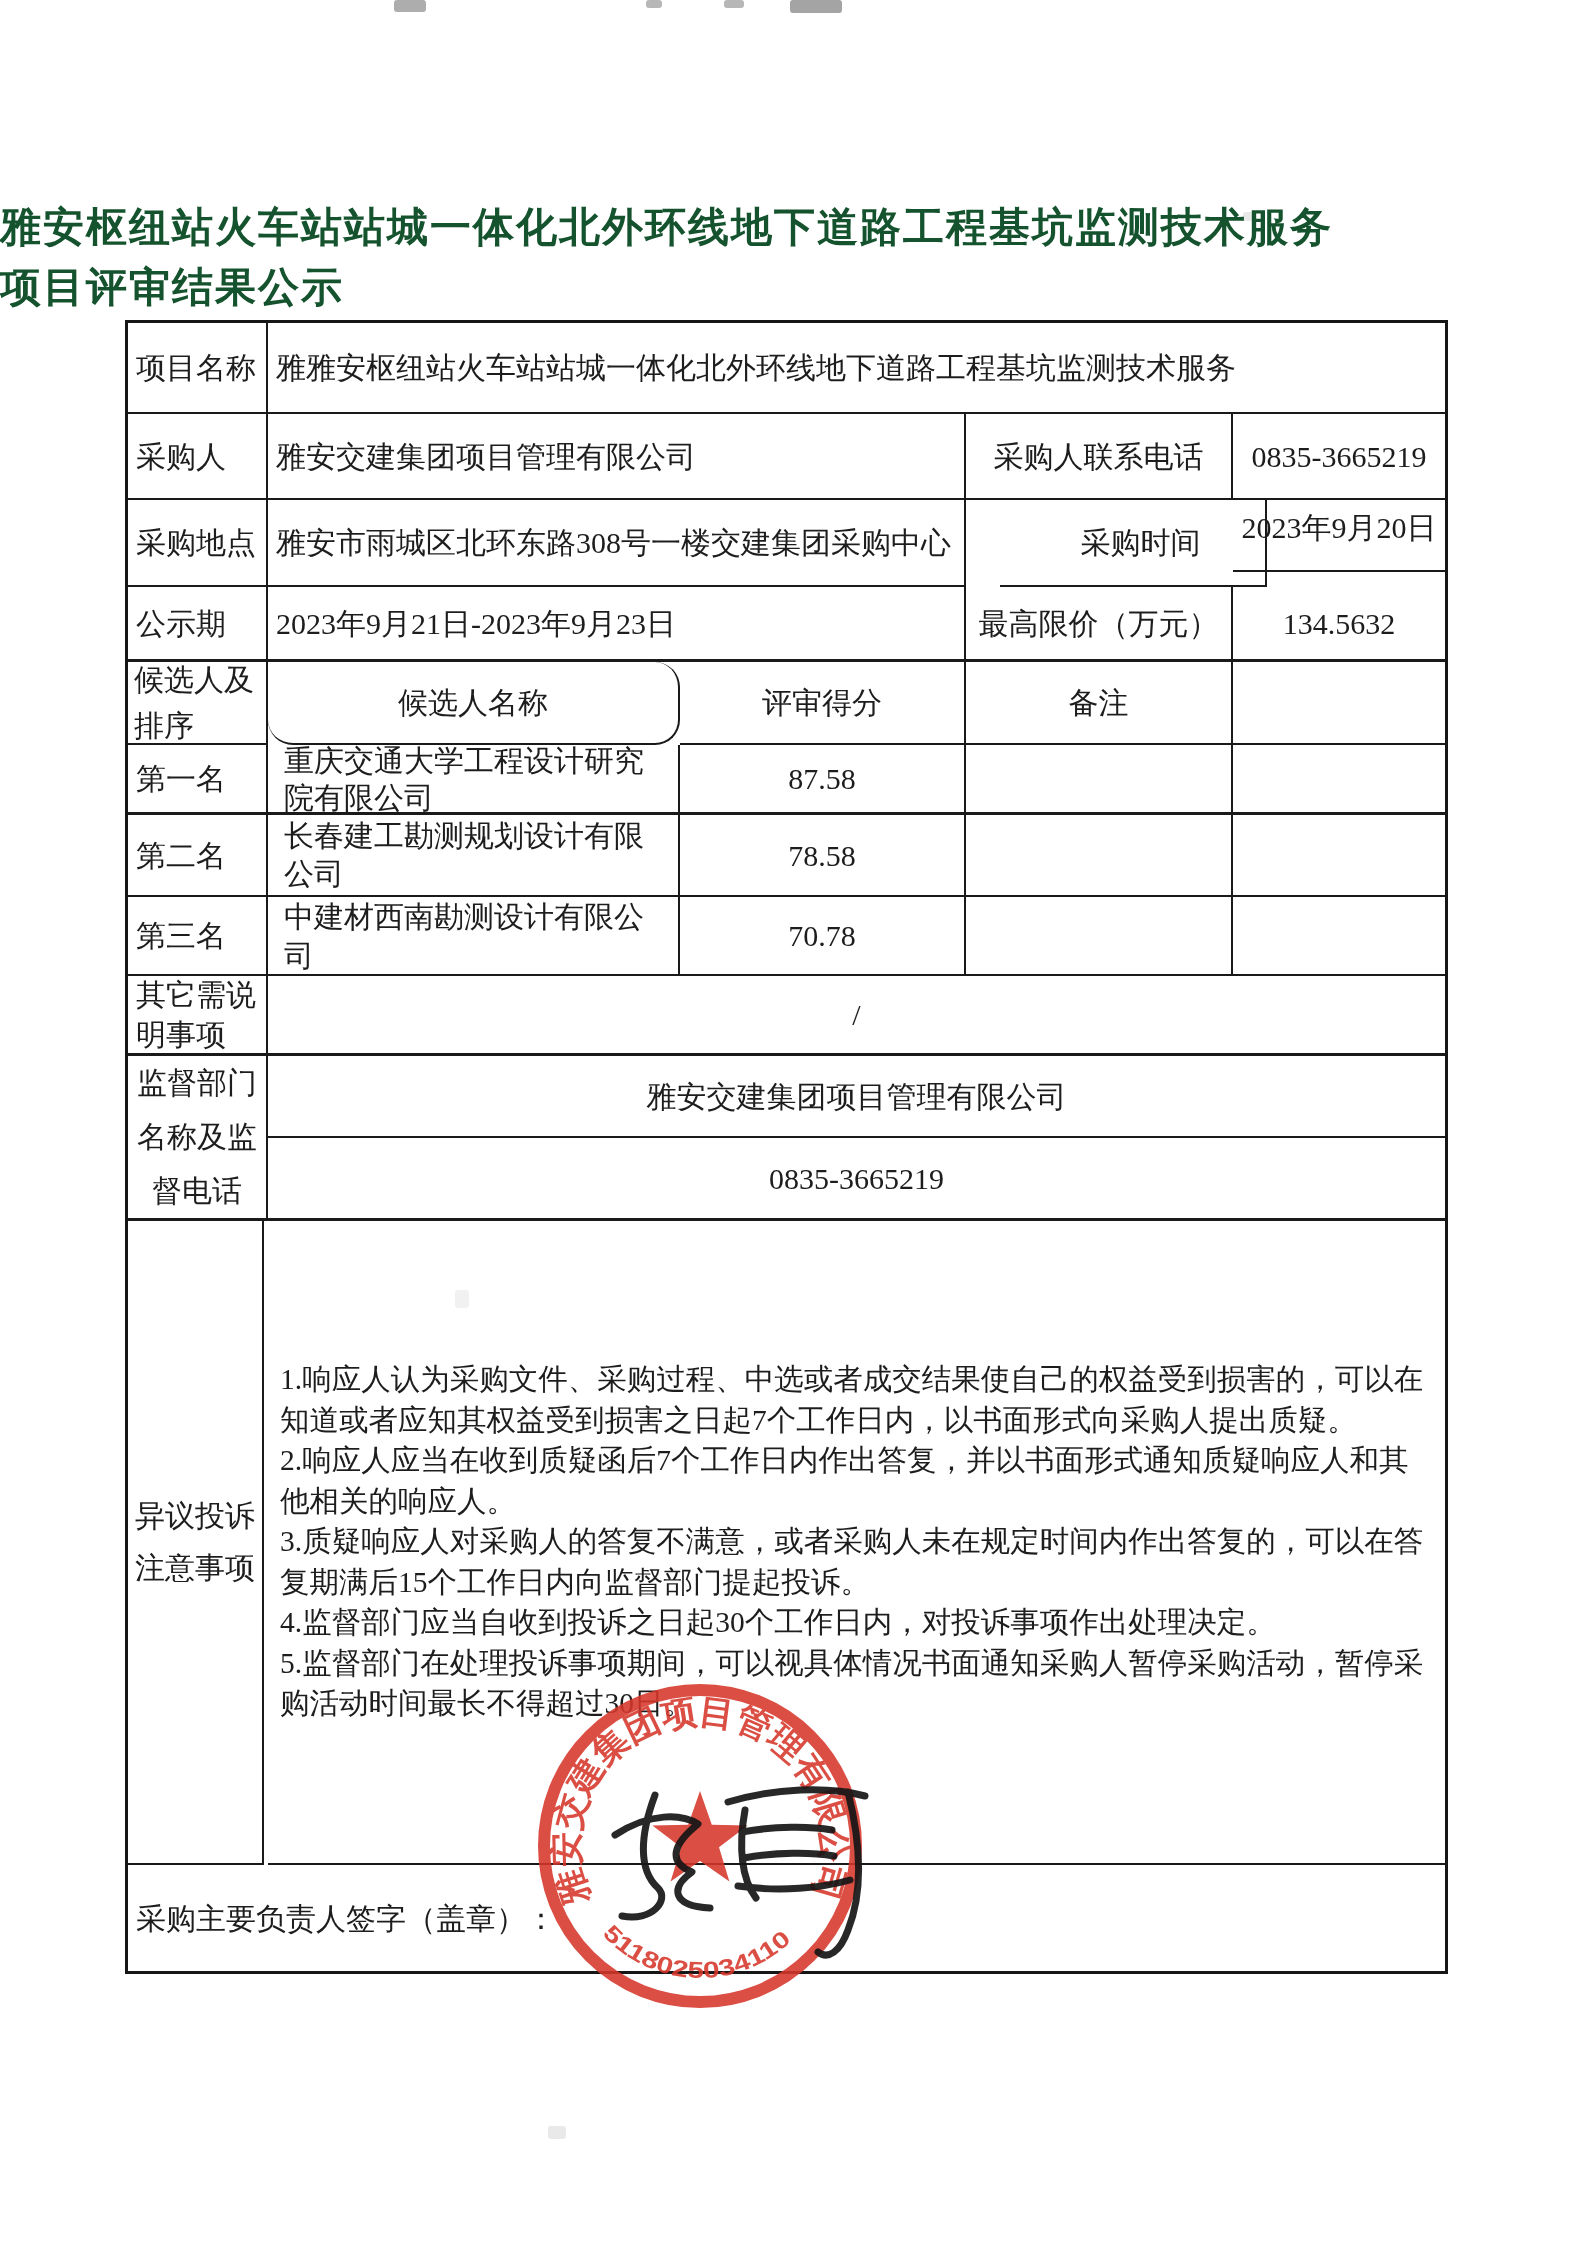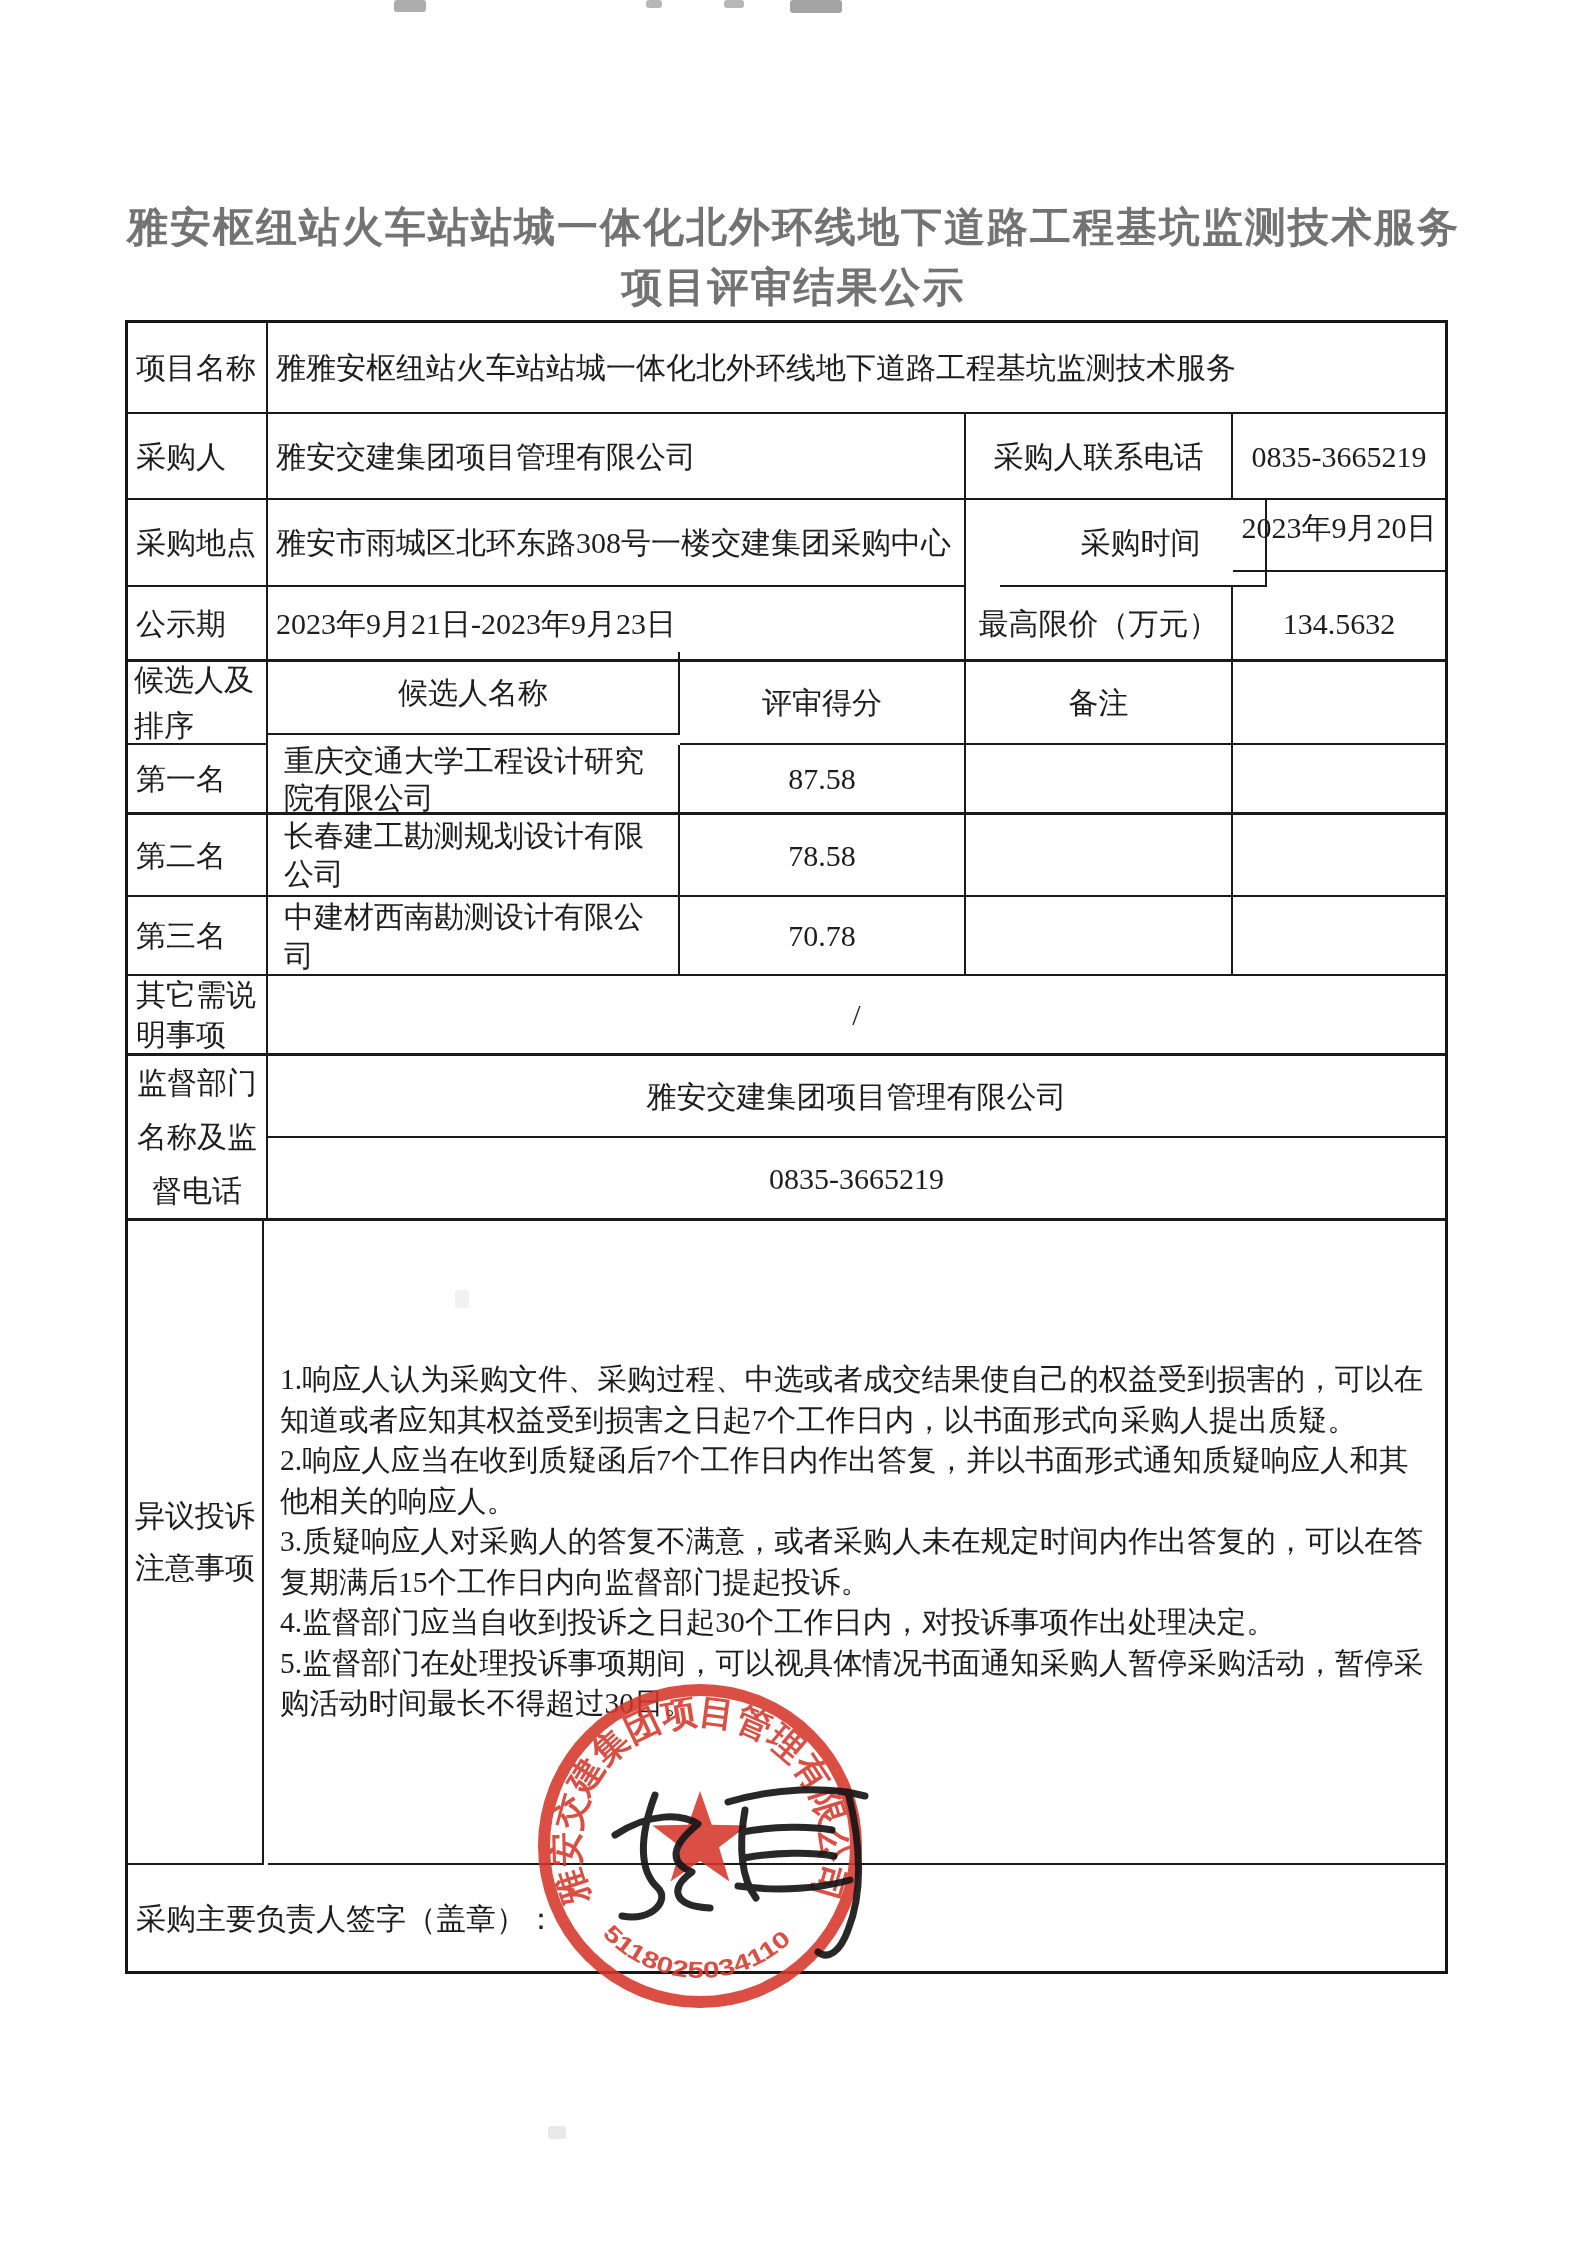--- a/index.html
+++ b/index.html
@@ -1,23 +1,23 @@
 <!DOCTYPE html>
 <html><head>
 <meta charset="utf-8">
 <style>
   html,body{margin:0;padding:0;}
   body{
     width:1587px;height:2244px;position:relative;background:#ffffff;
     font-family:"Liberation Serif", serif;color:#1d1d1d;overflow:hidden;
   }
   .doc-title{
-    position:absolute;top:197px;left:0;width:1587px;text-align:center;
+    position:absolute;top:197px;left:0;width:1587px;text-align:left;
     font-family:"Liberation Sans", sans-serif;font-weight:bold;
-    font-size:41px;line-height:60px;letter-spacing:2px;color:#737373;
+    font-size:41px;line-height:60px;letter-spacing:2px;color:#14532d;
   }
   .sheet{
     position:absolute;left:125px;top:320px;width:1317px;height:1648px;
     border:3px solid #161616;box-sizing:content-box;
   }
   .cell{
     position:absolute;box-sizing:border-box;
     border-right:2px solid #1a1a1a;border-bottom:2px solid #1a1a1a;
     display:flex;align-items:center;
     font-size:30px;line-height:1.3;padding:0 8px;
@@ -70,21 +70,21 @@
   <div class="cell" style="left:140px;top:177px;width:698px;height:87px;">雅安市雨城区北环东路308号一楼交建集团采购中心</div>
   <div class="cell center" style="left:872px;top:177px;width:267px;height:87px;padding-left:24px;">采购时间</div>
   <div class="cell center noR" style="left:1105px;top:162px;width:212px;height:87px;">2023年9月20日</div>
 
   <div class="cell thickB" style="left:0;top:264px;width:140px;height:75px;">公示期</div>
   <div class="cell thickB" style="left:140px;top:264px;width:698px;height:75px;">2023年9月21日-2023年9月23日</div>
   <div class="cell center thickB" style="left:838px;top:264px;width:267px;height:75px;">最高限价（万元）</div>
   <div class="cell center noR thickB" style="left:1105px;top:264px;width:212px;height:75px;">134.5632</div>
 
   <div class="cell labelwrap" style="left:0;top:339px;width:140px;height:83px;">候选人及排序</div>
-  <div class="cell center" style="left:140px;top:329px;width:412px;height:83px;">候选人名称</div>
+  <div class="cell center" style="left:140px;top:339px;width:412px;height:83px;border-radius:25px;">候选人名称</div>
   <div class="cell center" style="left:552px;top:339px;width:286px;height:83px;">评审得分</div>
   <div class="cell center" style="left:838px;top:339px;width:267px;height:83px;">备注</div>
   <div class="cell noR" style="left:1105px;top:339px;width:212px;height:83px;"></div>
 
   <div class="cell thickB" style="left:0;top:422px;width:140px;height:70px;">第一名</div>
   <div class="cell namecell thickB" style="left:140px;top:422px;width:412px;height:70px;line-height:37px;">重庆交通大学工程设计研究院有限公司</div>
   <div class="cell center thickB" style="left:552px;top:422px;width:286px;height:70px;">87.58</div>
   <div class="cell thickB" style="left:838px;top:422px;width:267px;height:70px;"></div>
   <div class="cell noR thickB" style="left:1105px;top:422px;width:212px;height:70px;"></div>
 

